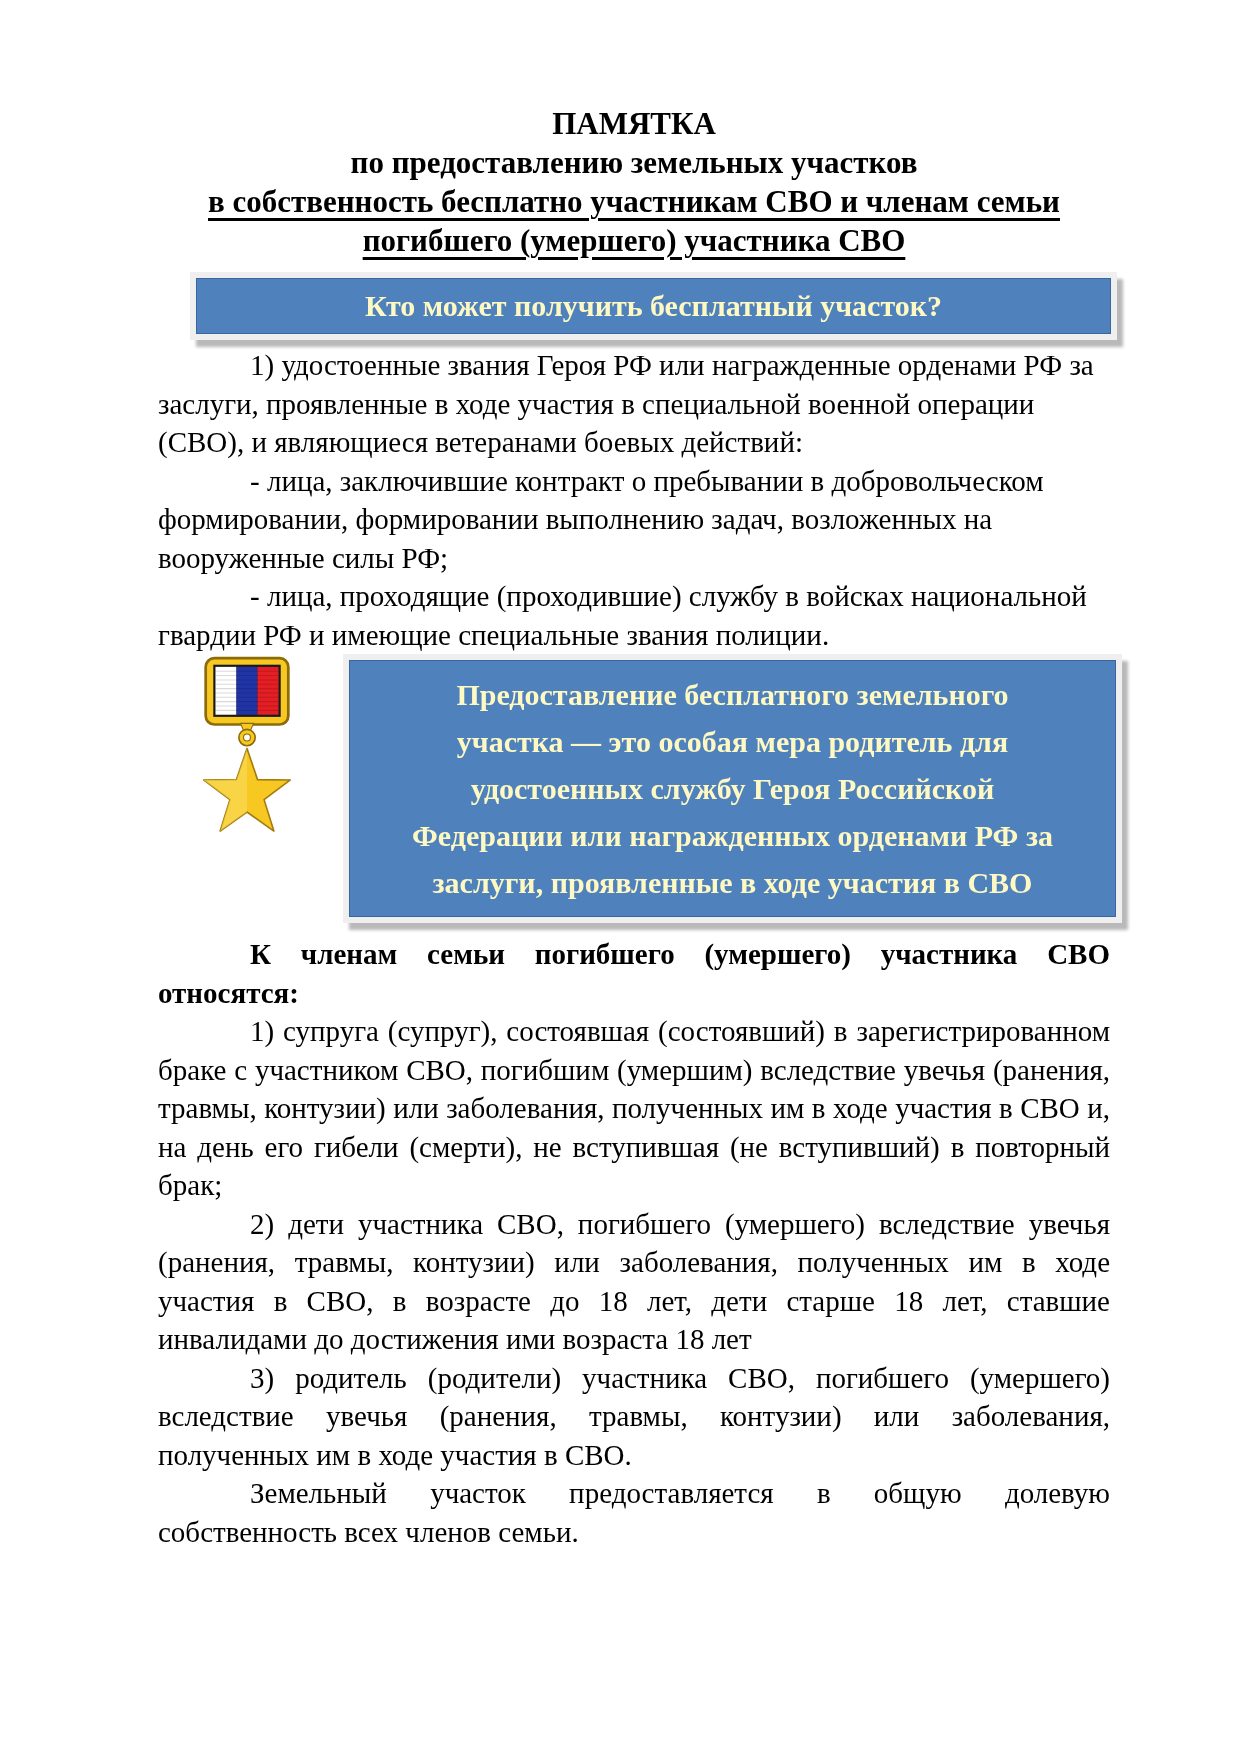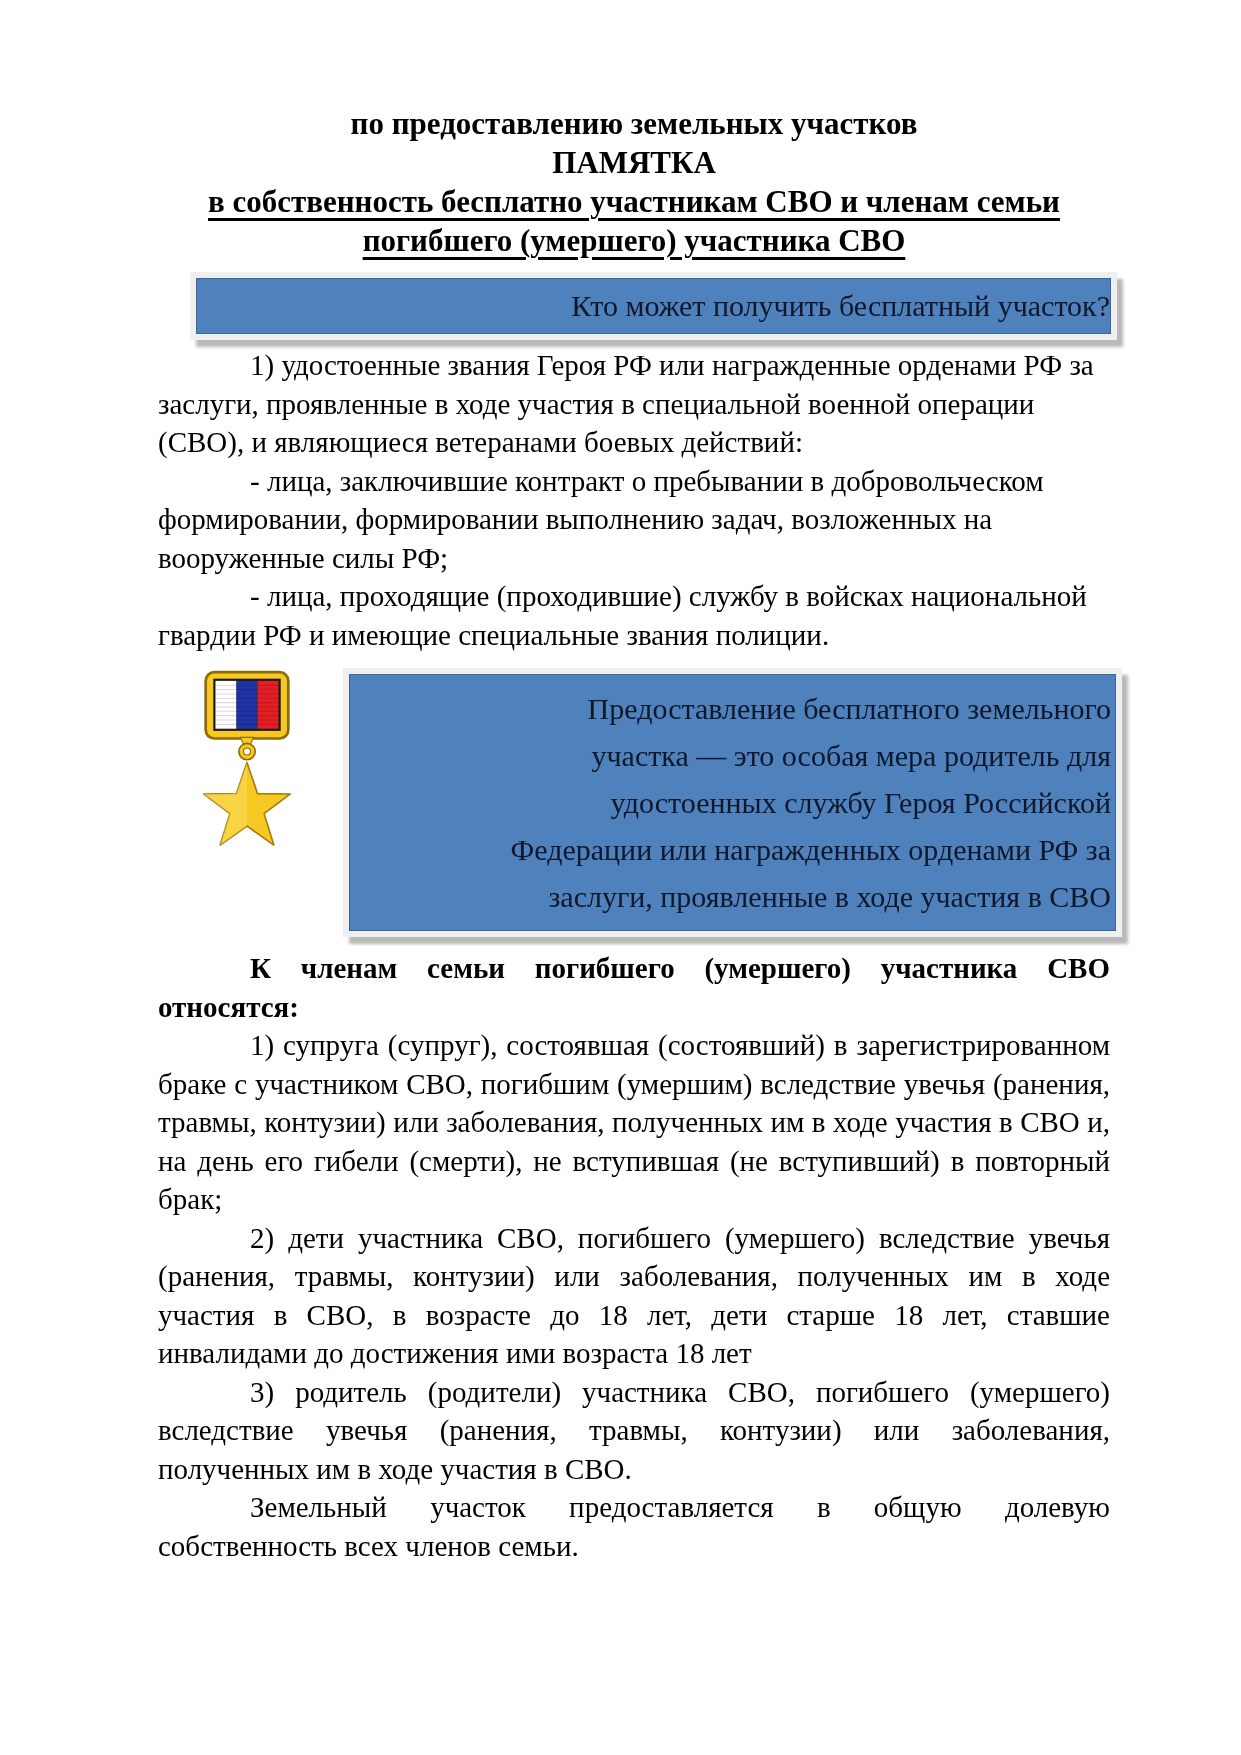--- a/index.html
+++ b/index.html
@@ -24,45 +24,45 @@
   }
   
   .shadow-frame {
     background:#efefef;
     padding:6px;
     box-shadow:6px 7px 3px #b9b9b9;
   }
   .banner1-frame { margin-top:12px; margin-left:32px; width:927px; }
   .banner-inner {
     border:1px solid #3a66a0;
-    color:#0f172a;
-    font-weight:normal;
-    text-align:right;
+    color:#fef9c3;
+    font-weight:bold;
+    text-align:center;
   }
   .banner1-inner { font-size:30px; line-height:38px; padding:8px 0; }
   
   .bodytext { margin-top:6px; font-size:29px; line-height:38.5px; }
   .bodytext p { text-indent:92px; text-align:left; }
   .justify p { text-align:justify; }
   .fam-heading { font-weight:bold; text-indent:92px; }
   
-  .medal-row { display:flex; align-items:flex-start; margin-top:14px; }
+  .medal-row { display:flex; align-items:flex-start; }
   .medal-svg { width:98px; height:187px; margin-left:40px; margin-top:2px; flex:none; }
   .callout-frame { margin-left:47px; width:779px; flex:none; }
   .callout-inner { font-size:30px; line-height:47px; padding:10px 4px; }
   .section2 { margin-top:12px; }
 </style>
 </head>
 <body>
 
 <div class="page">
 
   <div class="doc-header">
+    <div>ПАМЯТКА</div>
     <div>по предоставлению земельных участков</div>
-    <div>ПАМЯТКА</div>
     <div><span class="u">в собственность бесплатно участникам СВО и членам семьи</span></div>
     <div><span class="u">погибшего (умершего) участника СВО</span></div>
   </div>
 
   <div class="shadow-frame banner1-frame">
     <div class="banner-inner banner1-inner" style="background-color: rgb(79, 129, 189);">Кто может получить бесплатный участок?</div>
   </div>
 
   <div class="bodytext">
     <p>1) удостоенные звания Героя РФ или награжденные орденами РФ за заслуги, проявленные в ходе участия в специальной военной операции (СВО), и являющиеся ветеранами боевых действий:</p>

